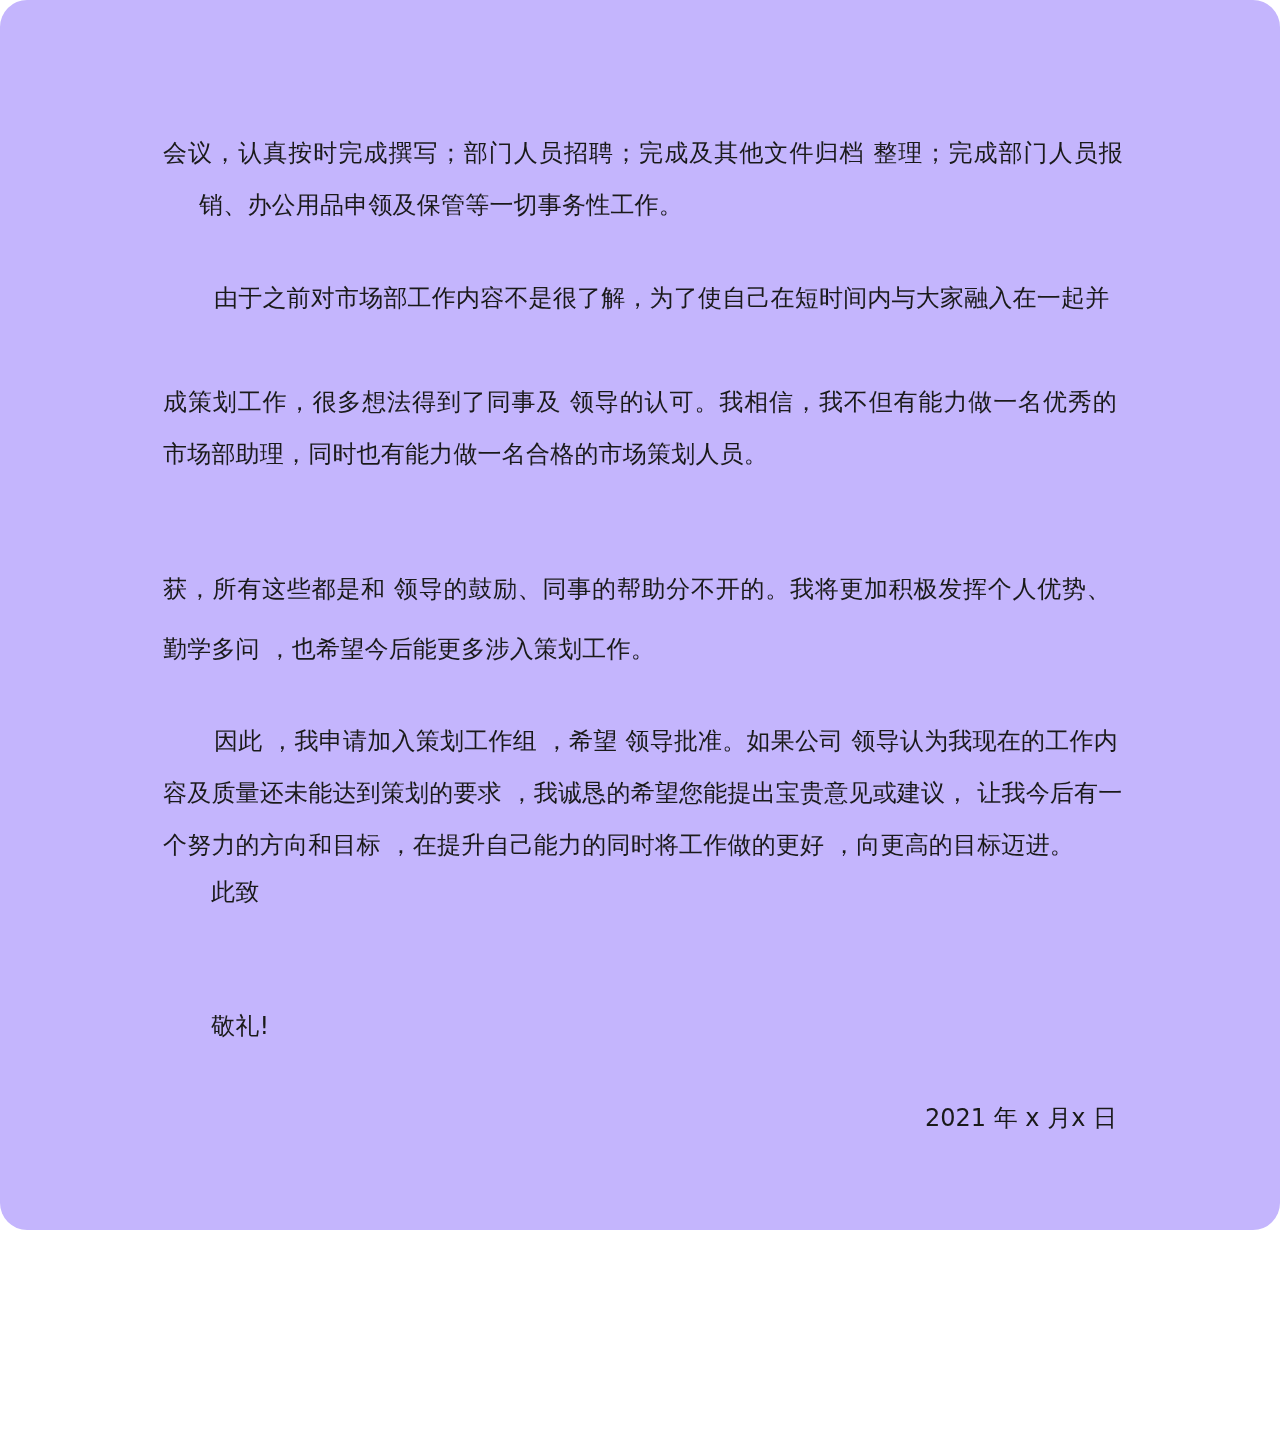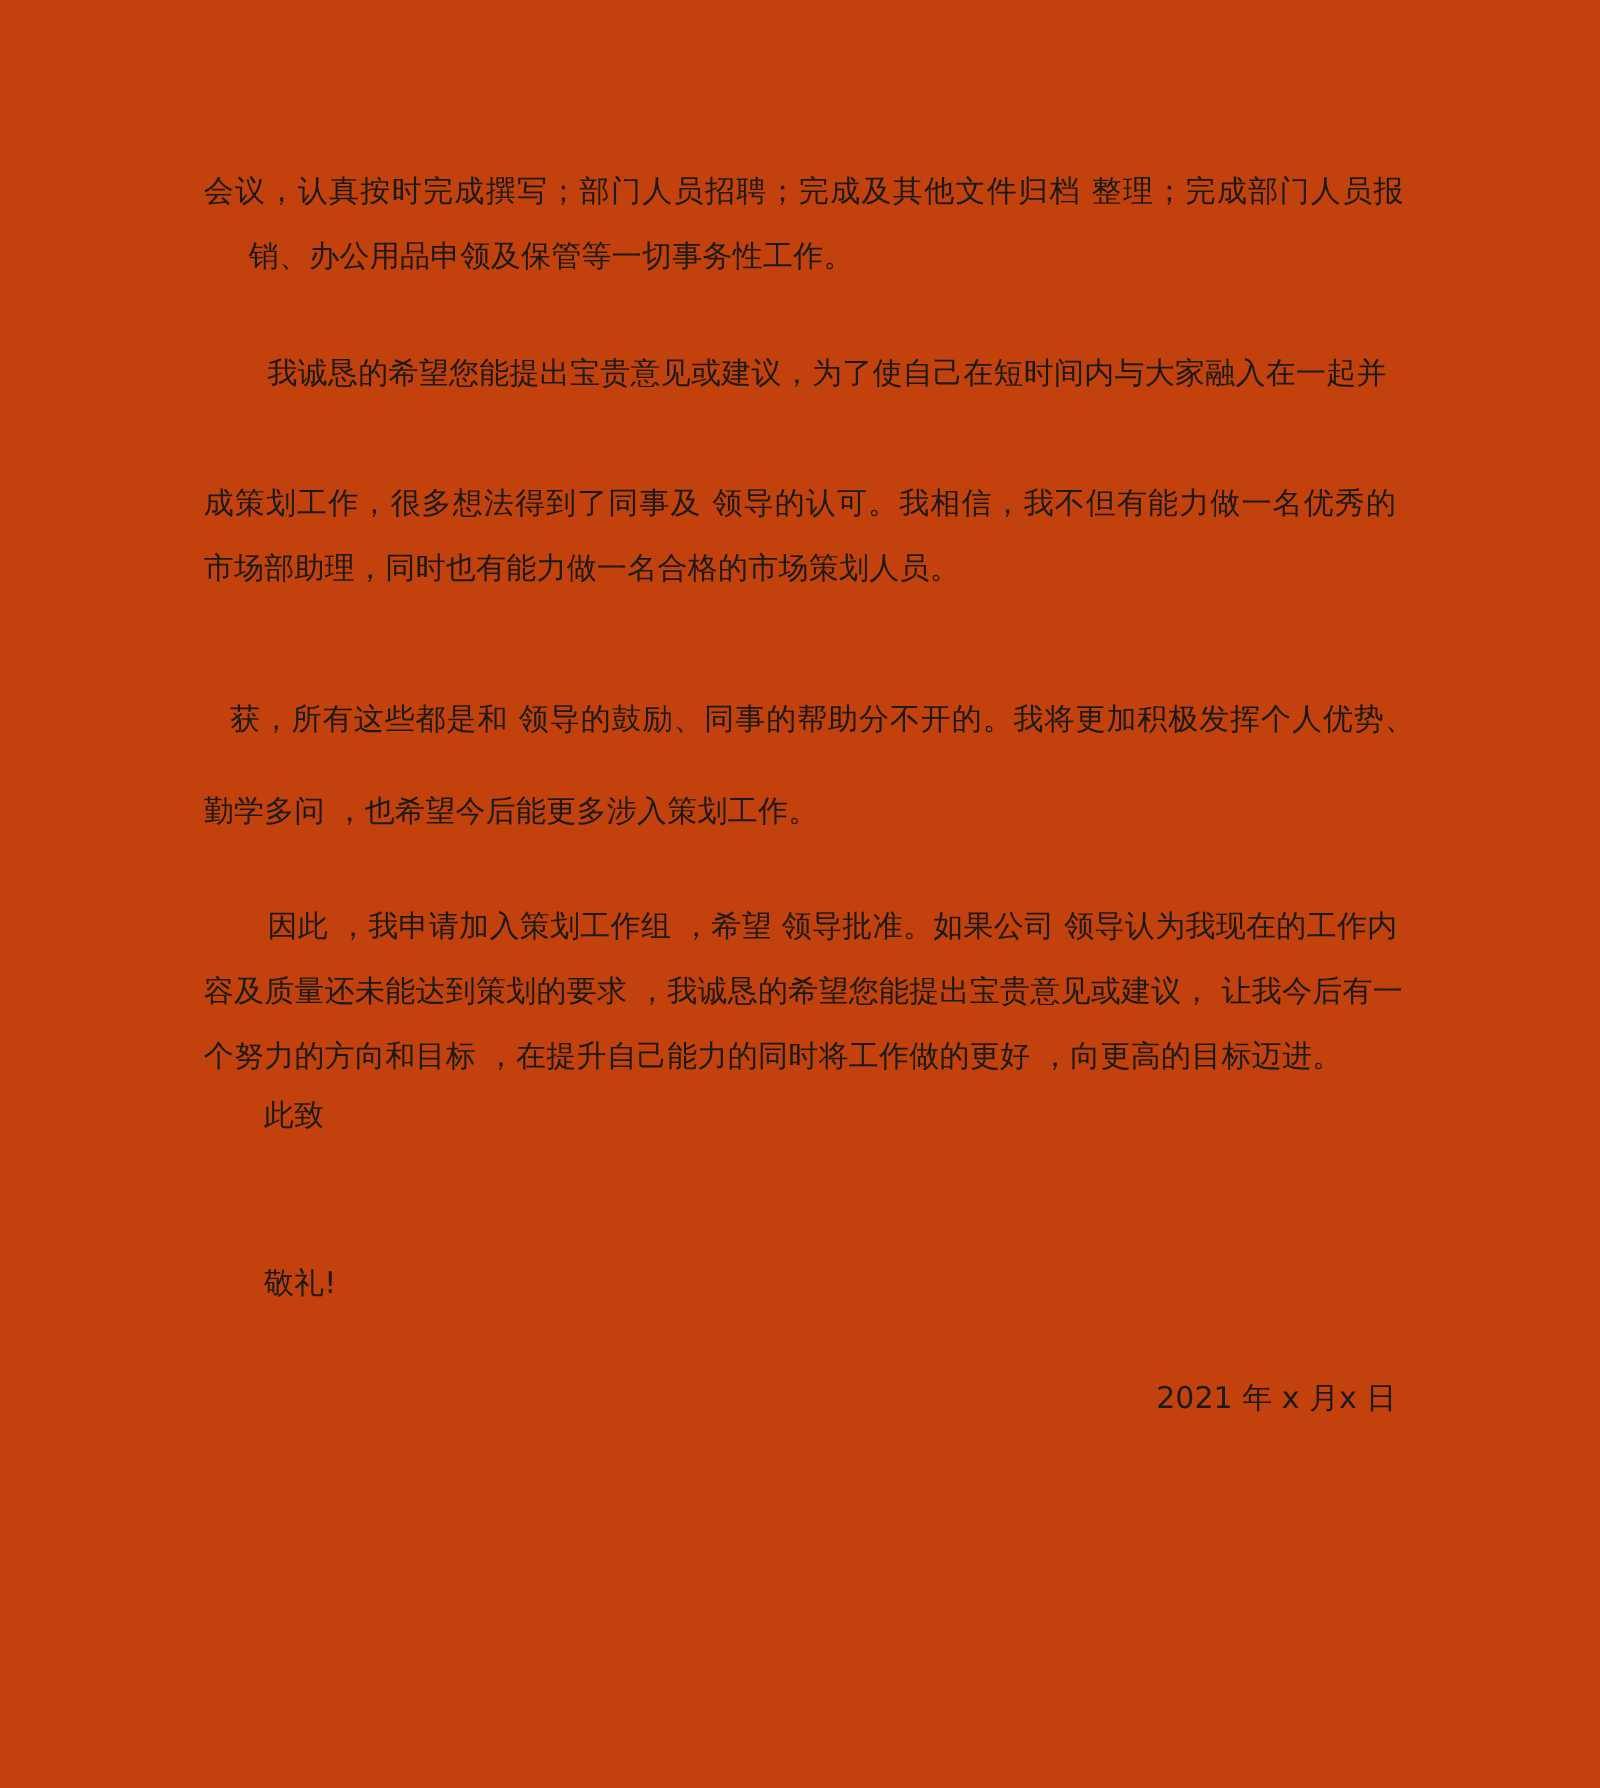--- a/index.html
+++ b/index.html
@@ -13,22 +13,23 @@
       position: relative;
       overflow: hidden;
       font-family: "DejaVu Sans", "Liberation Sans", sans-serif;
       color: #1a1a1a;
     }
     .page {
       position: absolute;
       left: 0;
       top: 0;
       width: 1280px;
-      height: 1430px;
-      background: #c2410c;
+      height: 1230px;
+      background: #c4b5fd;
+      border-radius: 27px;
     }
     .line {
       position: absolute;
       left: 163px;
       width: 960px;
       font-size: 24px;
       line-height: 30px;
       white-space: nowrap;
       letter-spacing: 0.2px;
     }
@@ -49,25 +50,25 @@
     }
   </style>
 </head>
 <body>
 
 <div class="page">
 
   <div class="line justify" style="top:138px;">会议，认真按时完成撰写；部门人员招聘；完成及其他文件归档 整理；完成部门人员报</div>
   <div class="line" style="top:190px;margin-left:36px;">销、办公用品申领及保管等一切事务性工作。</div>
 
-  <div class="line justify indent" style="top:283px; left:214px; width:892px;">我诚恳的希望您能提出宝贵意见或建议，为了使自己在短时间内与大家融入在一起并</div>
+  <div class="line justify indent" style="top:283px; left:214px; width:892px;">由于之前对市场部工作内容不是很了解，为了使自己在短时间内与大家融入在一起并</div>
   <div class="line" style="top:439px;">市场部助理，同时也有能力做一名合格的市场策划人员。</div>
   <div class="line justify" style="top:387px; width:954px;">成策划工作，很多想法得到了同事及 领导的认可。我相信，我不但有能力做一名优秀的</div>
 
-  <div class="line justify" style="top:560px; width:948px;margin-left:21px;">获，所有这些都是和 领导的鼓励、同事的帮助分不开的。我将更加积极发挥个人优势、</div>
+  <div class="line justify" style="top:574px; width:948px;">获，所有这些都是和 领导的鼓励、同事的帮助分不开的。我将更加积极发挥个人优势、</div>
   <div class="line" style="top:634px;">勤学多问 ，也希望今后能更多涉入策划工作。</div>
 
   <div class="line justify indent" style="top:726px; left:214px; width:904px;">因此 ，我申请加入策划工作组 ，希望  领导批准。如果公司  领导认为我现在的工作内</div>
   <div class="line justify" style="top:778px; width:958px;">容及质量还未能达到策划的要求 ，我诚恳的希望您能提出宝贵意见或建议， 让我今后有一</div>
   <div class="line" style="top:830px;">个努力的方向和目标 ，在提升自己能力的同时将工作做的更好 ，向更高的目标迈进。</div>
 
   <div class="line" style="top:877px; left:211px;">此致</div>
   <div class="line" style="top:1011px; left:211px;">敬礼!</div>
 
   <div class="date" style="top:1103px;">2021 年 x 月x 日</div>

